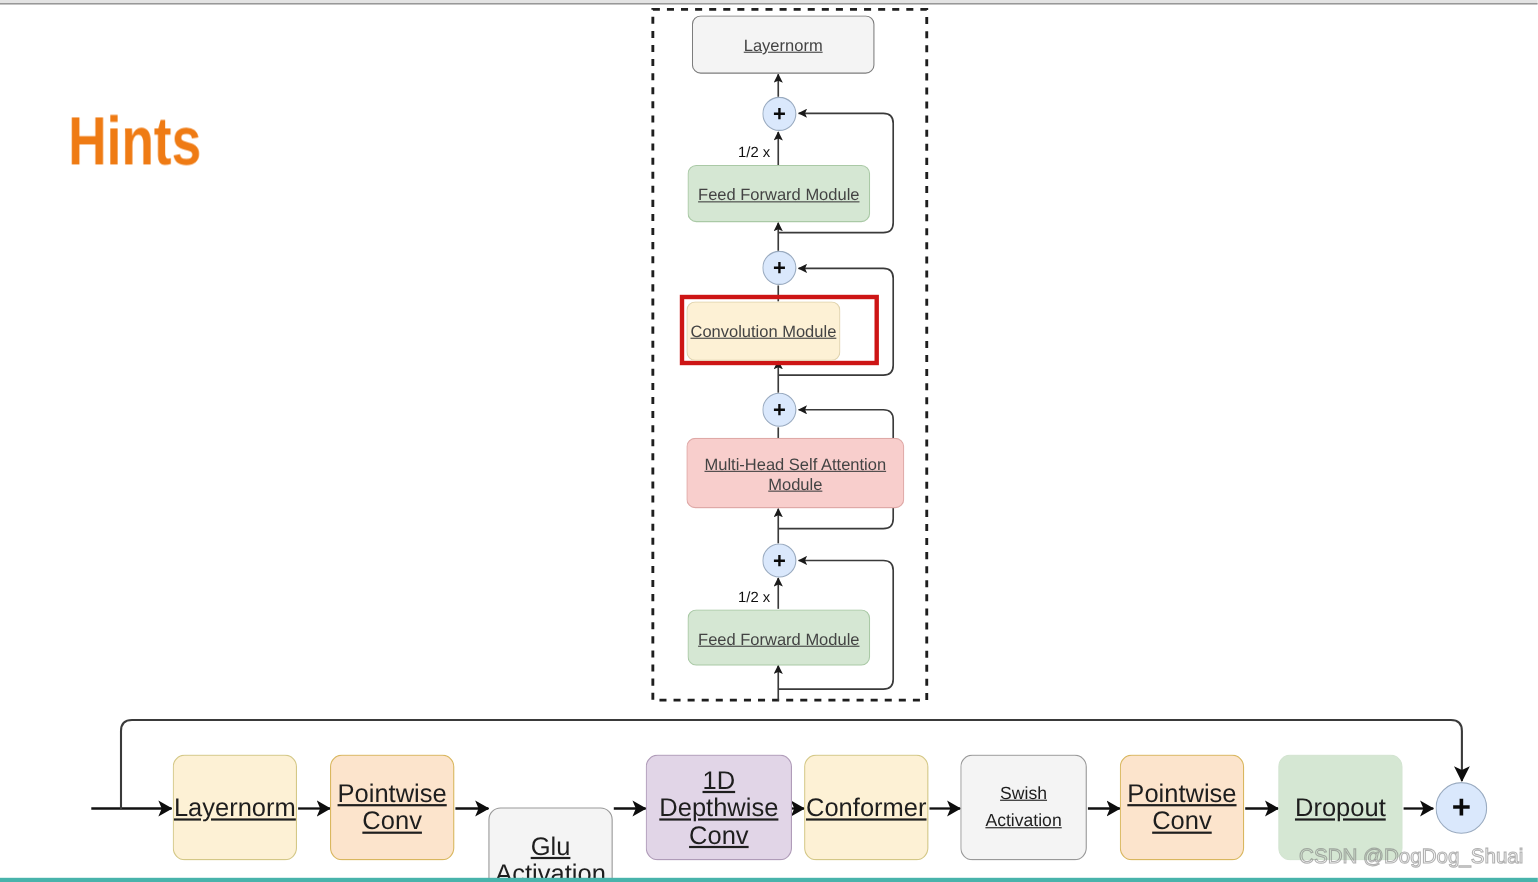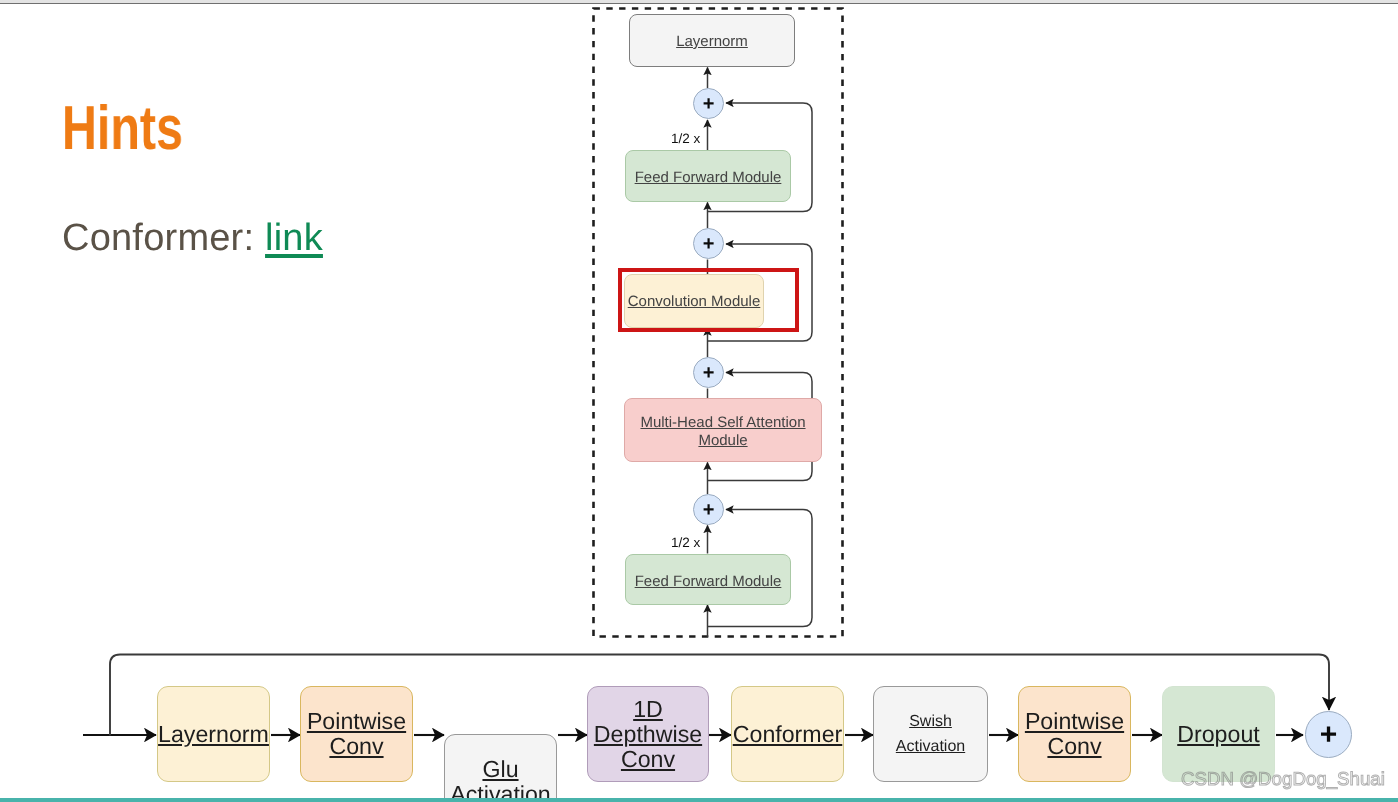--- a/index.html
+++ b/index.html
@@ -44,21 +44,20 @@
 </style>
 </head>
 <body>
 
 <div class="stage">
 
   <div class="topstrip"></div>
   <div class="toprule"></div>
 
   <div class="title">Hints</div>
-  <div class="subline"><span>Conformer: </span><span class="lnk">link</span></div>
 
   <svg class="layer">
     <defs>
       <marker id="ah" viewBox="0 0 10 10" refX="9.2" refY="5" markerWidth="5.6" markerHeight="5.6" orient="auto-start-reverse">
         <path d="M 0 0 L 10 5 L 0 10 L 2.2 5 z" fill="#1a1a1a"></path>
       </marker>
     </defs>
 
     <rect x="593.5" y="8.5" width="249" height="628" fill="none" stroke="#1e1e1e" stroke-width="2.6" stroke-dasharray="6.4 6.4"></rect>
 
@@ -156,21 +155,21 @@
 
   <div class="nbox convbox" style="left:157px;top:686px;width:113px;height:96px;background:#fdf1d5;border:1.7px solid #d4c887;font-size:23.2px;">
     <span>Layernorm</span>
     </div>
   <div class="nbox convbox" style="left:300px;top:686px;width:113px;height:96px;background:#fce4cc;border:1.7px solid #d9b75f;font-size:23.2px;line-height:25px;">
     <span>Pointwise<br>Conv</span>
     </div>
   <div class="nbox convbox" style="left:444px;top:686px;width:113px;height:96px;background:#f4f4f4;border:1.7px solid #999999;font-size:23.2px;line-height:25px;margin-top:48px;">
     <span>Glu<br>Activation</span>
     </div>
-  <div class="nbox convbox" style="left:587px;top:686px;width:122px;height:96px;background:#e1d5e7;border:1.7px solid #b09cb9;font-size:23.2px;line-height:25px;">
+  <div class="nbox convbox" style="left:587px;top:686px;width:133px;height:96px;background:#e1d5e7;border:1.7px solid #b09cb9;font-size:23.2px;line-height:25px;">
     <span>1D<br>Depthwise<br>Conv</span>
     </div>
   <div class="nbox convbox" style="left:731px;top:686px;width:113px;height:96px;background:#fdf1d5;border:1.7px solid #d4c887;font-size:23.2px;">
     <span>Conformer</span>
     </div>
   <div class="nbox convbox" style="left:873px;top:686px;width:115px;height:96px;background:#f4f4f4;border:1.7px solid #999999;font-size:16px;line-height:25px;">
     <span>Swish<br>Activation</span>
     </div>
   <div class="nbox convbox" style="left:1018px;top:686px;width:113px;height:96px;background:#fce4cc;border:1.7px solid #d9b75f;font-size:23.2px;line-height:25px;">
     <span>Pointwise<br>Conv</span>

